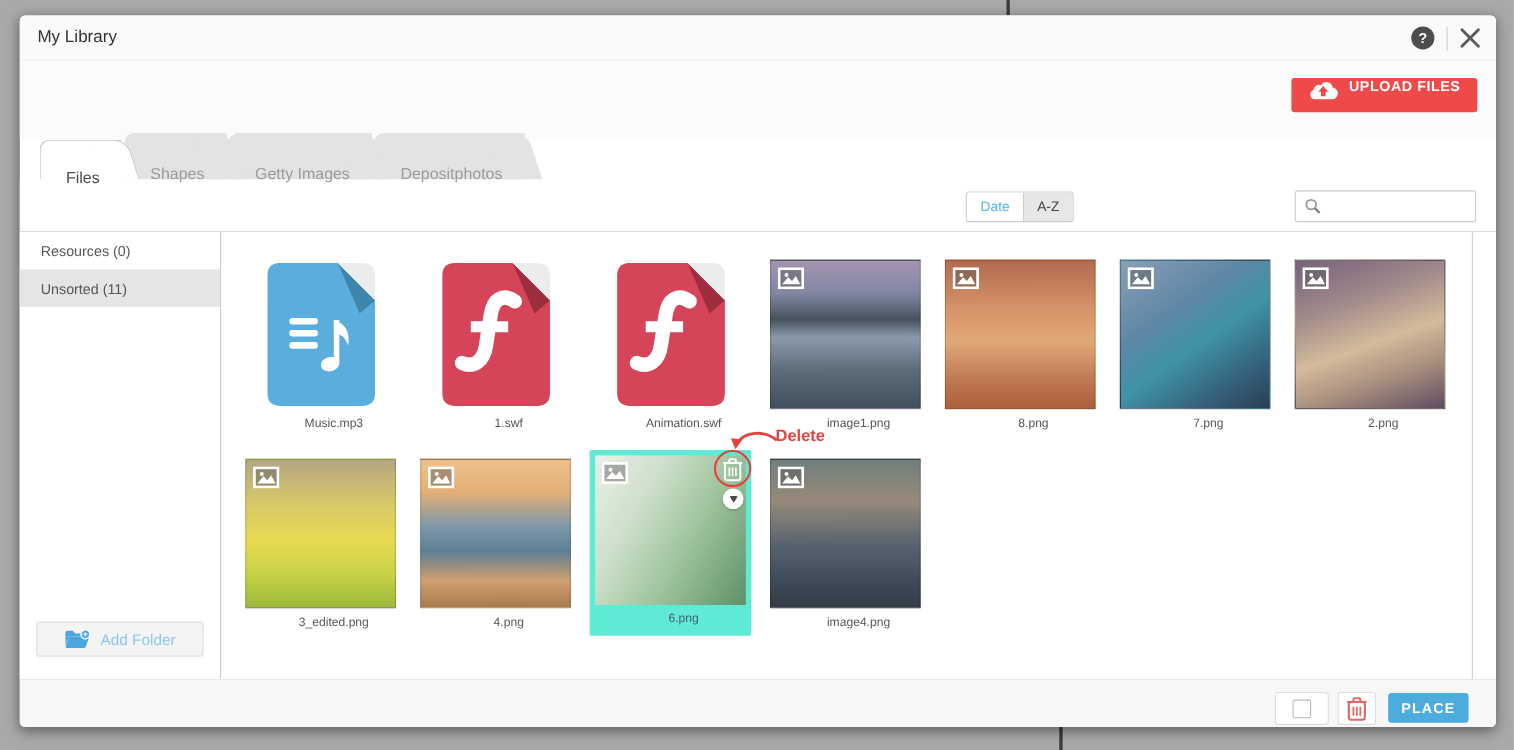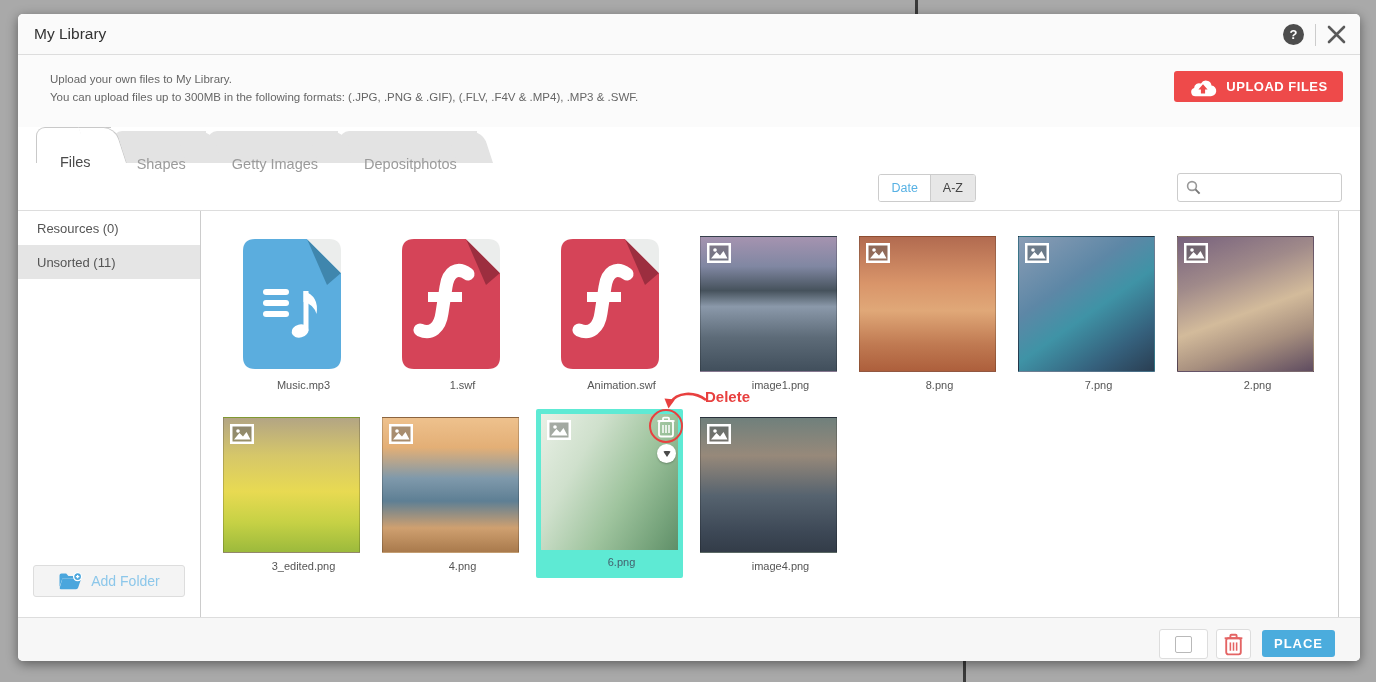--- a/index.html
+++ b/index.html
@@ -20,25 +20,25 @@
   .hdr-right { position:absolute; right:14px; top:0; height:41px; display:flex; align-items:center; gap:11px; }
   .help-btn { width:21px; height:21px; border-radius:50%; background:#4d4d4d; color:#fff;
     font-size:13px; font-weight:bold; display:flex; align-items:center; justify-content:center; cursor:pointer; }
   .hdr-sep { width:1px; height:22px; background:#ccc; }
   .close-btn { cursor:pointer; display:flex; }
 
   
   .upload { position:absolute; left:0; top:41px; right:0; height:72px; background:#fbfbfb; }
   .upload-text { position:absolute; left:32px; top:15px; font-size:11.5px; color:#666; line-height:1.6; }
   .upload-btn { position:absolute; right:17px; top:16px; width:169px; height:31px; background:#ee4a4a;
-    border-radius:3px; display:flex; align-items:center; justify-content:center; gap:9px;
+    border-radius:3px; display:flex; justify-content:center; gap:9px;
     color:#fff; font-size:13px; font-weight:bold; letter-spacing:.5px; cursor:pointer; }
 
   .tabsrow { position:absolute; left:18px; top:113px; height:36px; display:flex; align-items:flex-end; background:transparent; }
-  .tab { position:relative; height:32px; display:flex; align-items:center;
+  .tab { position:relative; height:42px; display:flex; align-items:center;
     padding:0 36px 0 24px; margin-right:-14px; font-size:14.5px; color:#9b9b9b; cursor:pointer; }
   .tab .lbl { position:relative; z-index:2;margin-top:33px; }
   .tab::before { content:""; position:absolute; left:0; top:0; bottom:0; right:16px;
     background:#e3e3e3; border-radius:9px 0 0 0; }
   .tab::after { content:""; position:absolute; right:0; top:0; bottom:0; width:36px;
     background:#e3e3e3; transform:skewX(18deg); transform-origin:bottom left; border-radius:0 12px 0 0; }
   .tab.t1 { z-index:6; } .tab.t2 { z-index:5; } .tab.t3 { z-index:4; } .tab.t4 { z-index:3; }
   .tab.active { height:36px; color:#4a4a4a; z-index:7; }
   .tab.active::before { background:#fff; border-top:1px solid #c9c9c9; border-left:1px solid #c9c9c9; }
   .tab.active::after { background:#fff; border-top:1px solid #c9c9c9; border-right:1px solid #c9c9c9; }
@@ -124,24 +124,20 @@
         <div class="hdr-sep"></div>
         <div class="close-btn">
           <svg width="19" height="19" viewBox="0 0 19 19">
               <path d="M2 2 L17 17 M17 2 L2 17" stroke="#5a5a5a" stroke-width="2.6" stroke-linecap="round"></path>
             </svg>
         </div>
       </div>
     </div>
 
     <div class="upload">
-      <div class="upload-text">
-        <div>Upload your own files to My Library.</div>
-        <div>You can upload files up to 300MB in the following formats: (.JPG, .PNG &amp; .GIF), (.FLV, .F4V &amp; .MP4), .MP3 &amp; .SWF.</div>
-      </div>
       <div class="upload-btn">
         <svg width="28" height="20" viewBox="0 0 28 20">
           <path d="M22.5 8.6 A5.6 5.6 0 0 0 12 6.6 A4.9 4.9 0 0 0 5.1 11 A4.2 4.2 0 0 0 6.4 19.2 H21.3 A5.1 5.1 0 0 0 22.5 8.6 Z" fill="#fff"></path>
           <path d="M14 7.2 L18.6 12.4 H16.1 V16.4 H11.9 V12.4 H9.4 Z" fill="#ee4a4a"></path>
         </svg>
         <span>UPLOAD FILES</span>
       </div>
     </div>
 
     <div class="tabsrow">

